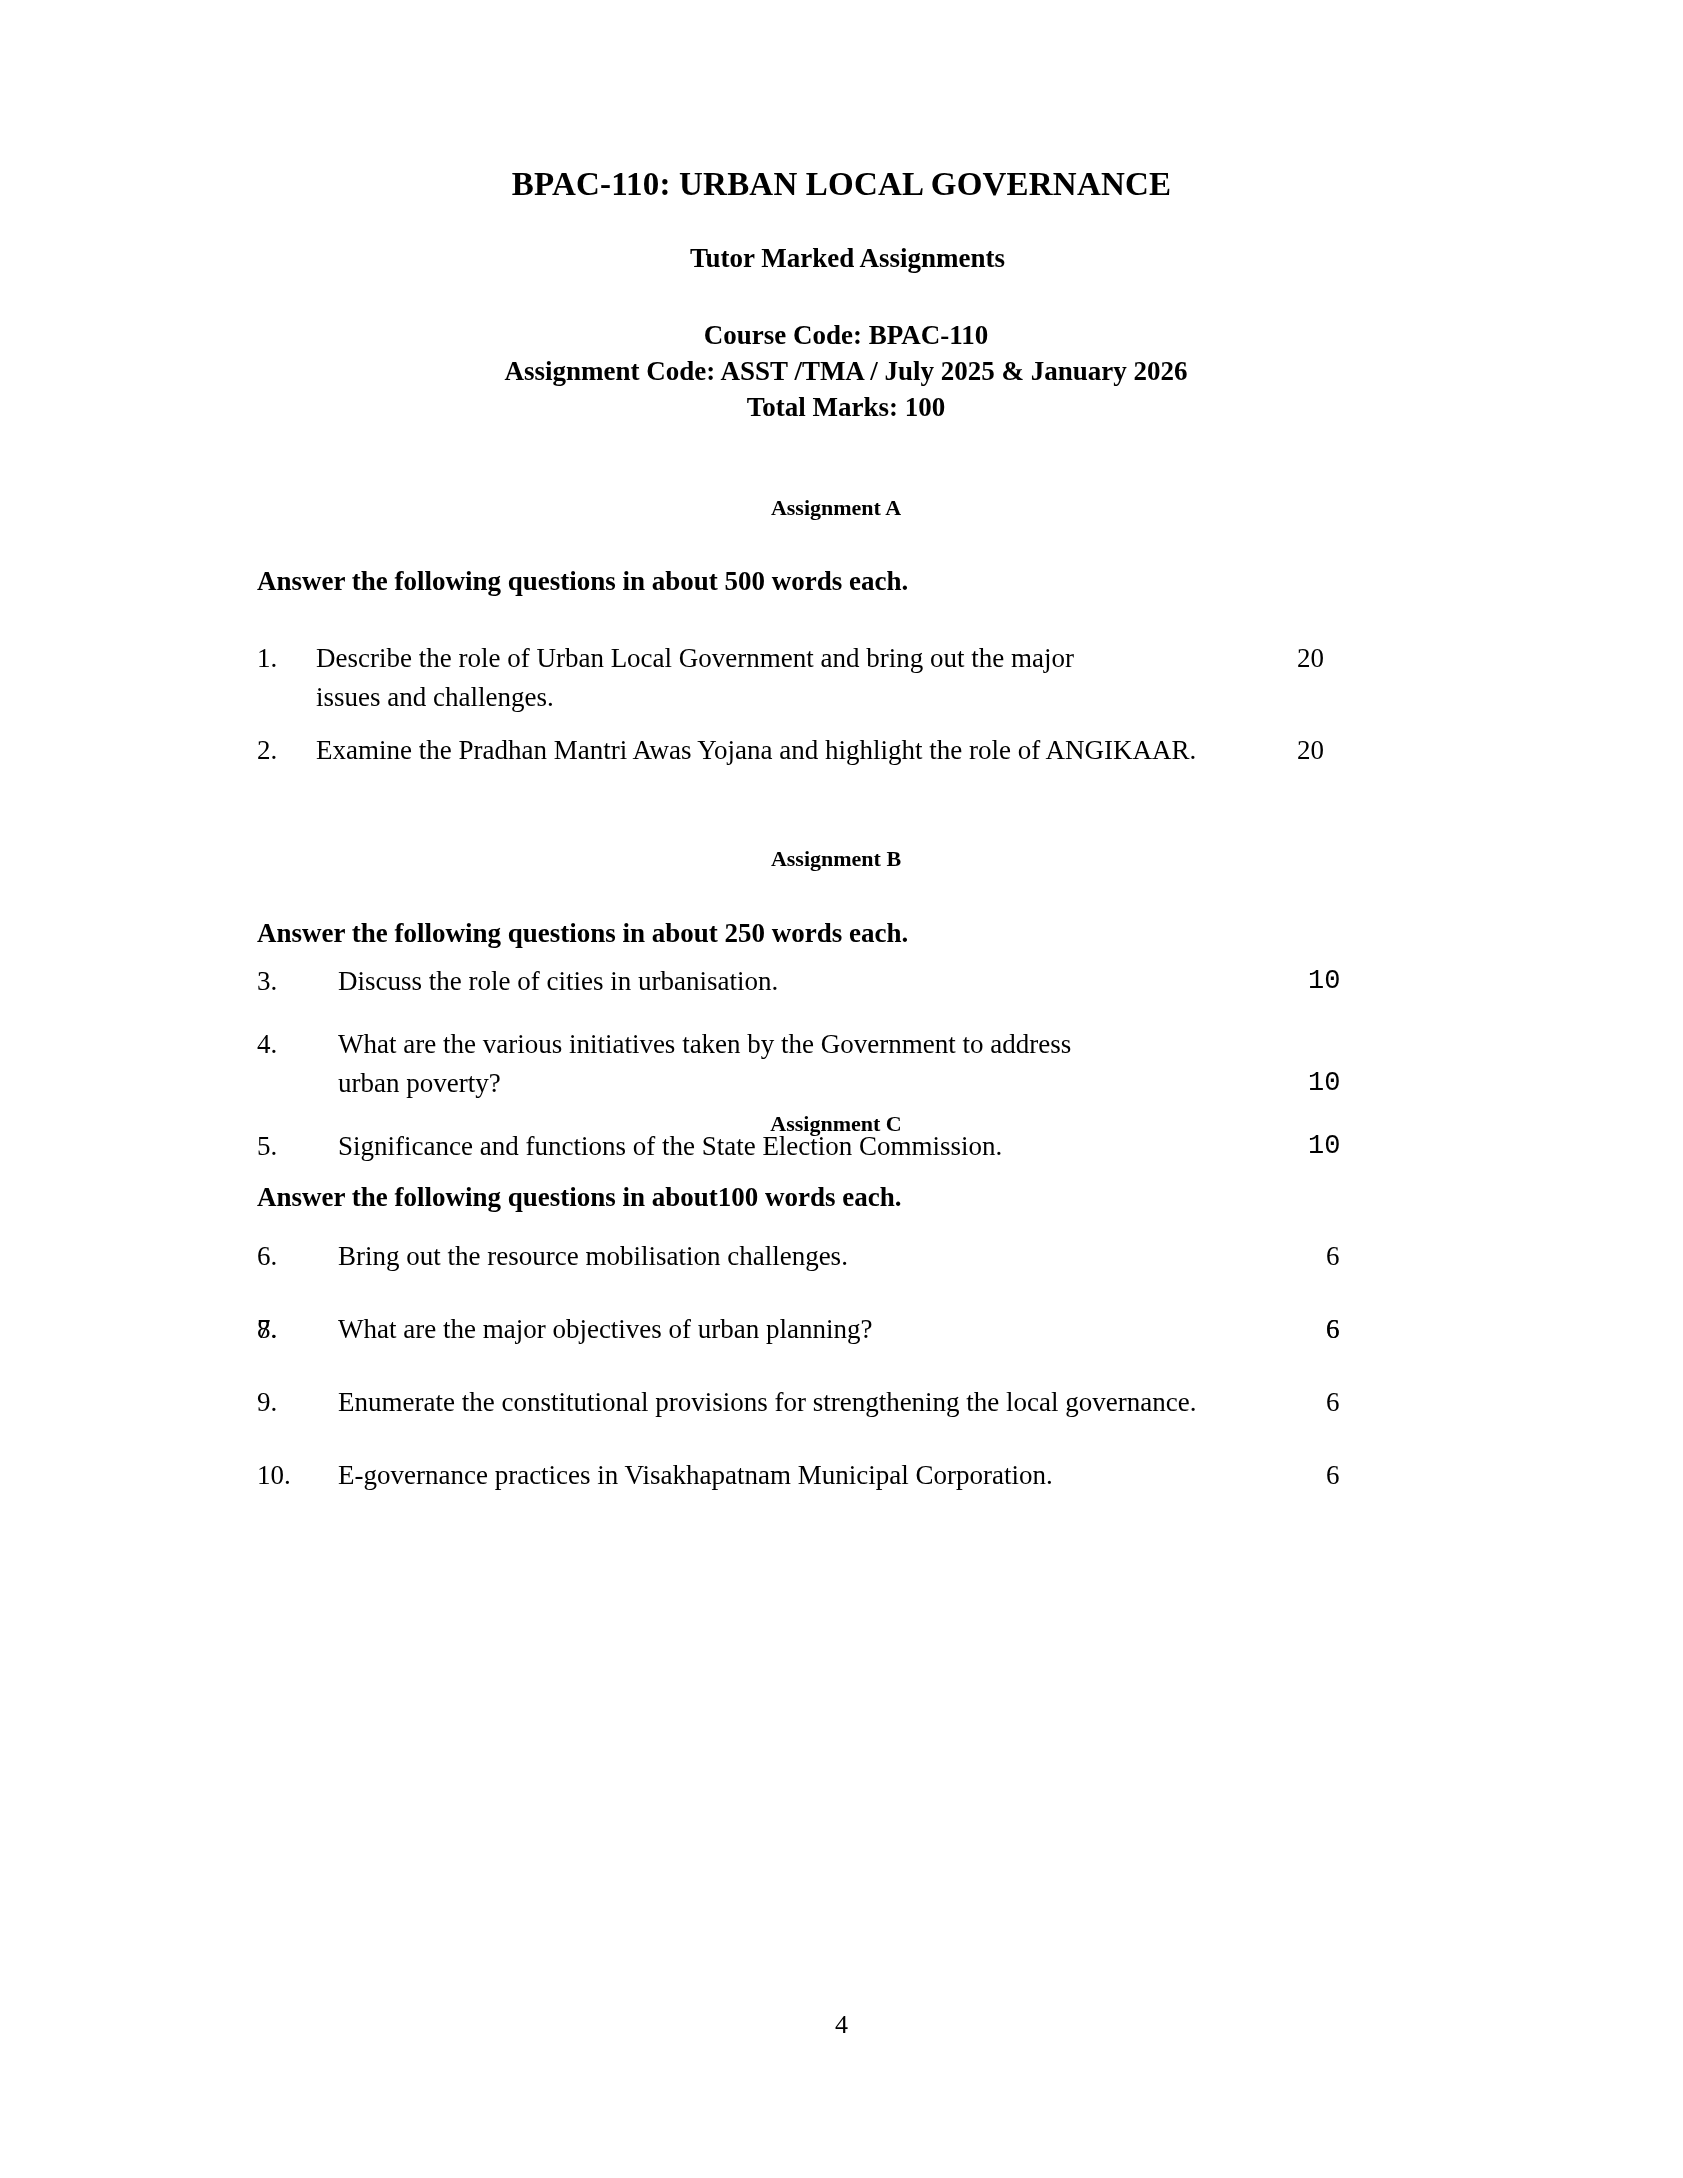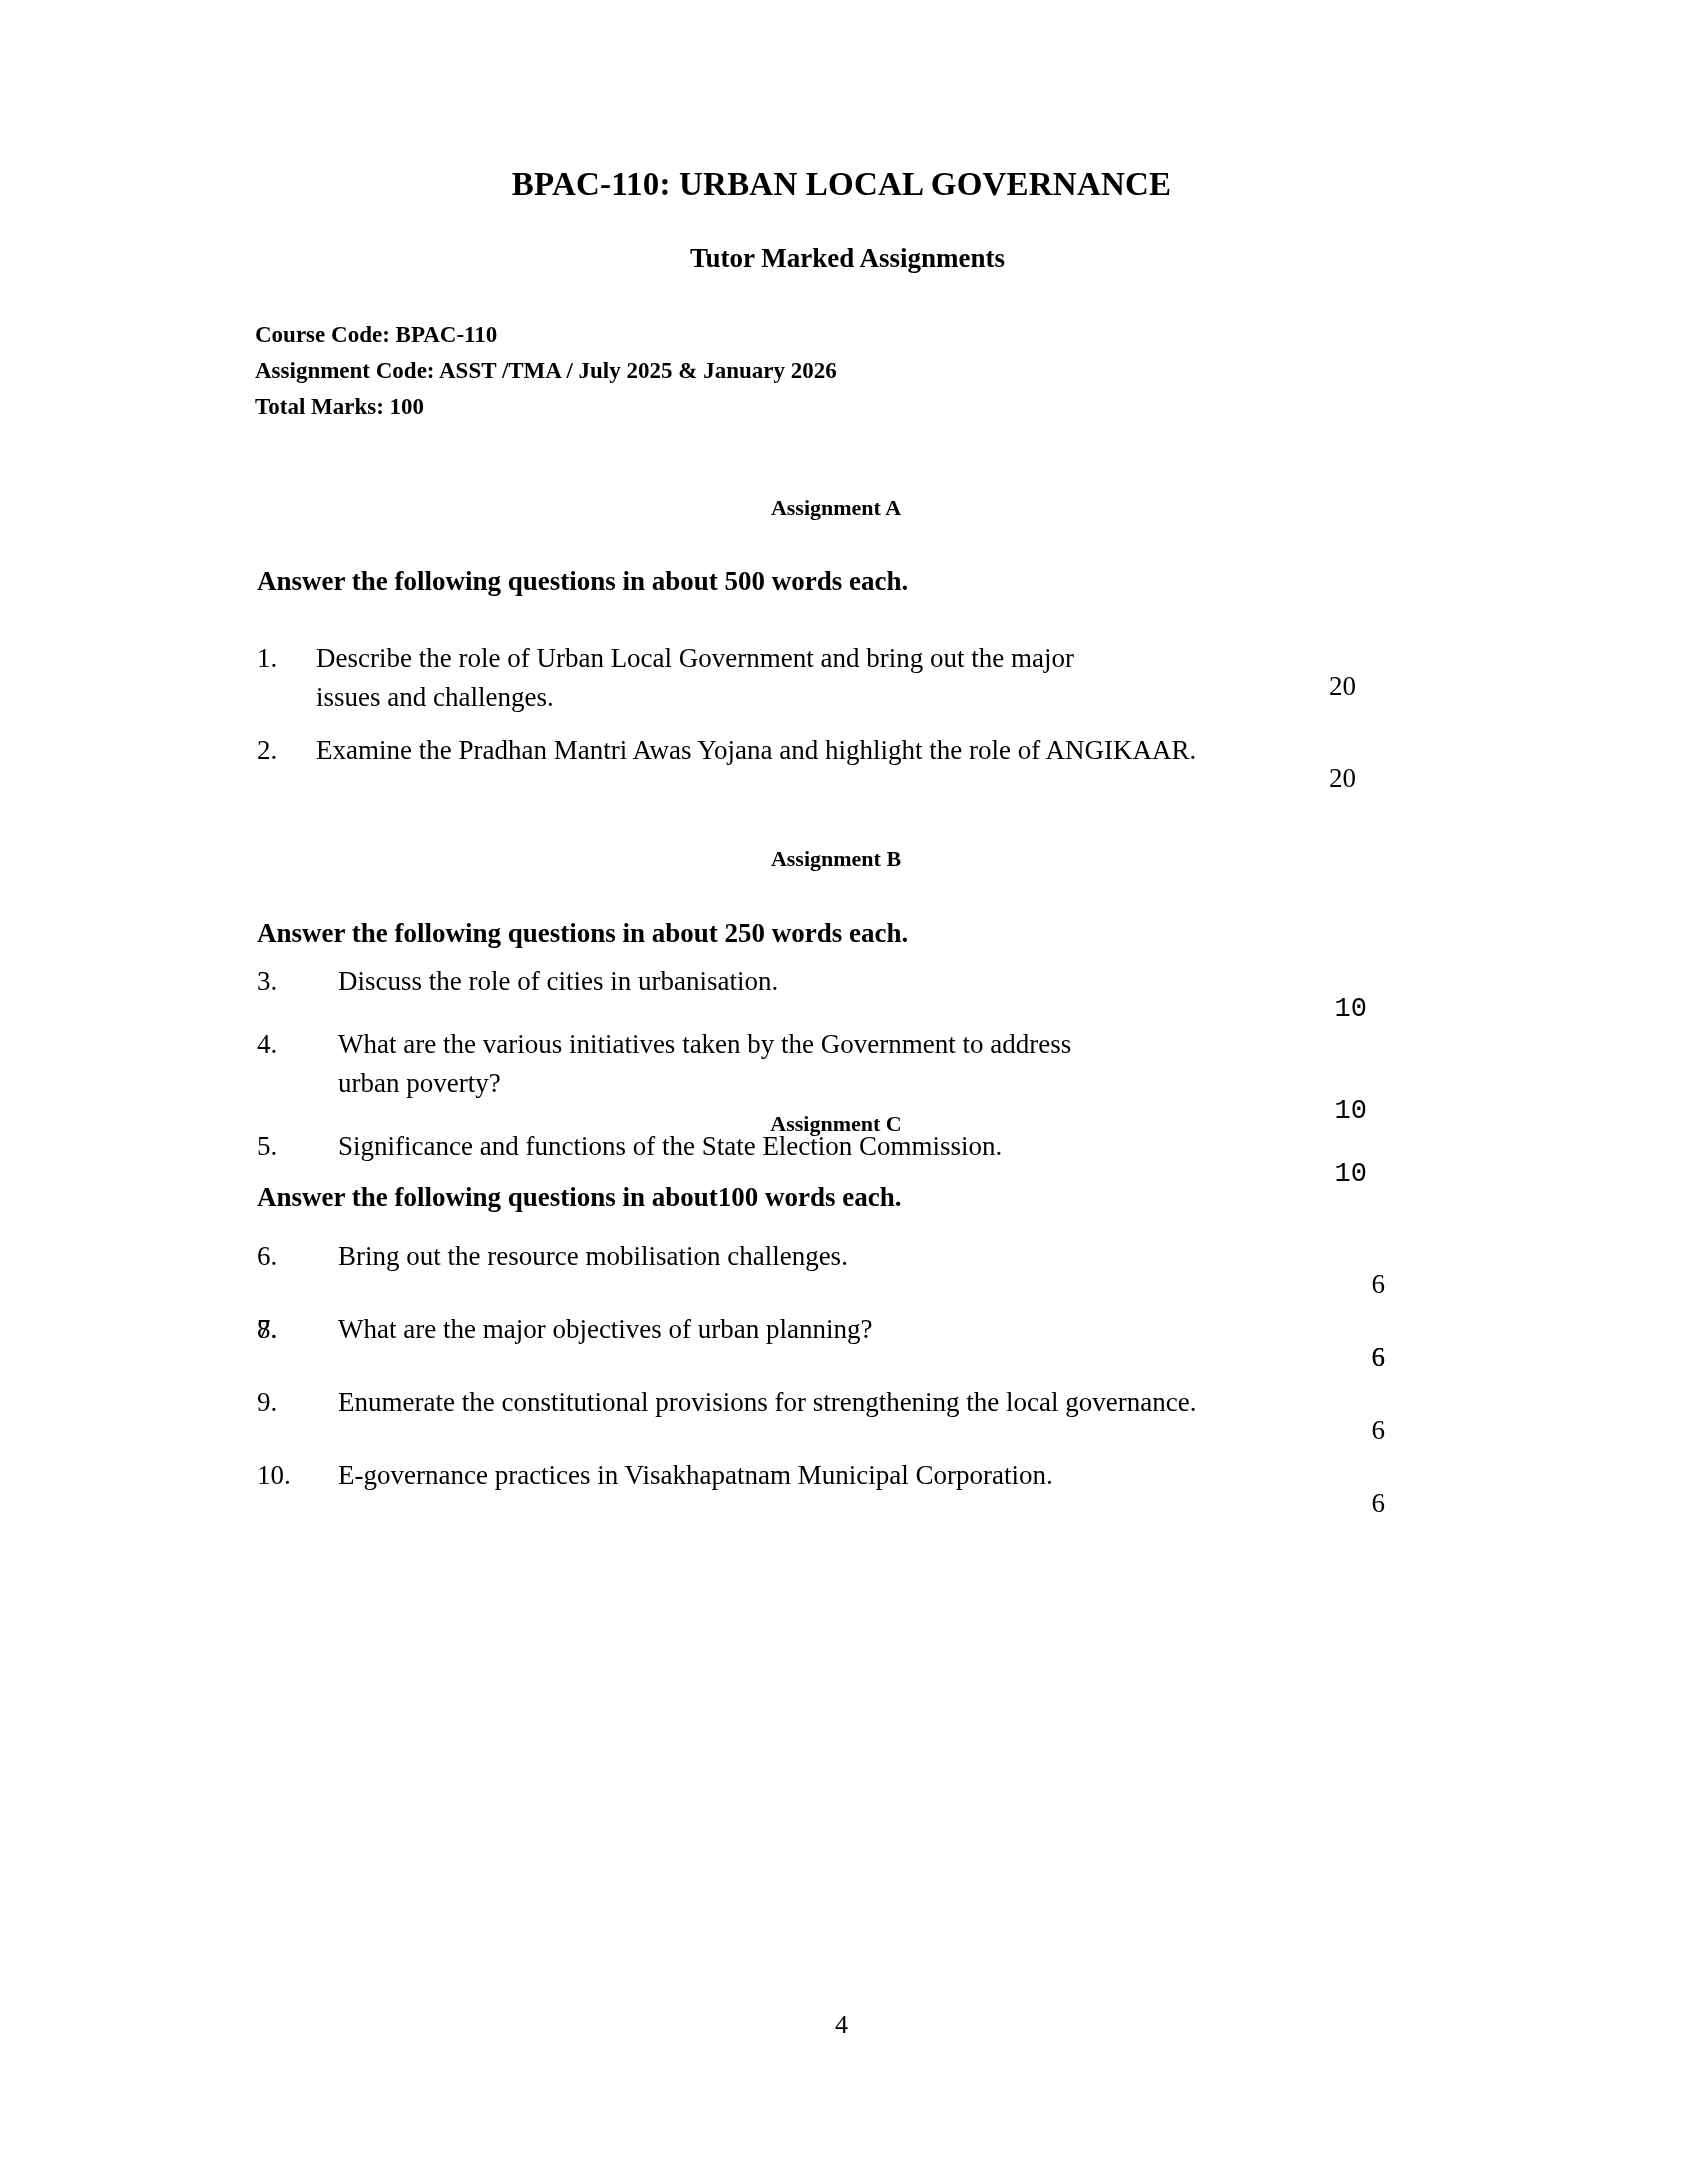--- a/index.html
+++ b/index.html
@@ -42,25 +42,25 @@
     right: 0;
     top: 243px;
     text-align: center;
     font-size: 27px;
     font-weight: bold;
     margin-left: 12px;
   }
 
   .code-block {
     position: absolute;
-    left: 255px;
+    left: 267px;
     width: 1158px;
     top: 317px;
-    text-align: left;
-    font-size: 23px;
+    text-align: center;
+    font-size: 27px;
     font-weight: bold;
     line-height: 36px;
   }
   .code-block .code-line { display: block; white-space: nowrap; }
 
   
   .section-heading {
     position: absolute;
     left: 257px;
     width: 1158px;
@@ -113,23 +113,22 @@
     display: block;
     font-size: 27px;
     white-space: pre-line;
   }
 
   .qmarks {
     position: absolute;
     top: 0;
     right: 0;
     width: 59px;
-    text-align: right;
-    font-size: 27px;
-    margin-top: 28px;
+    text-align: left;
+    font-size: 27px;
   }
 
   
   .qlist.a .qtext { margin-left: 59px; max-width: 931px; }
   .qlist.a .qmarks { right: 59px; }
   .qlist.a .qrow { margin-bottom: 14px; }
 
   
   .qlist.b .qtext { margin-left: 81px; max-width: 950px; }
   .qlist.b .qmarks { right: 48px; font-family: Liberation Mono, monospace; }

